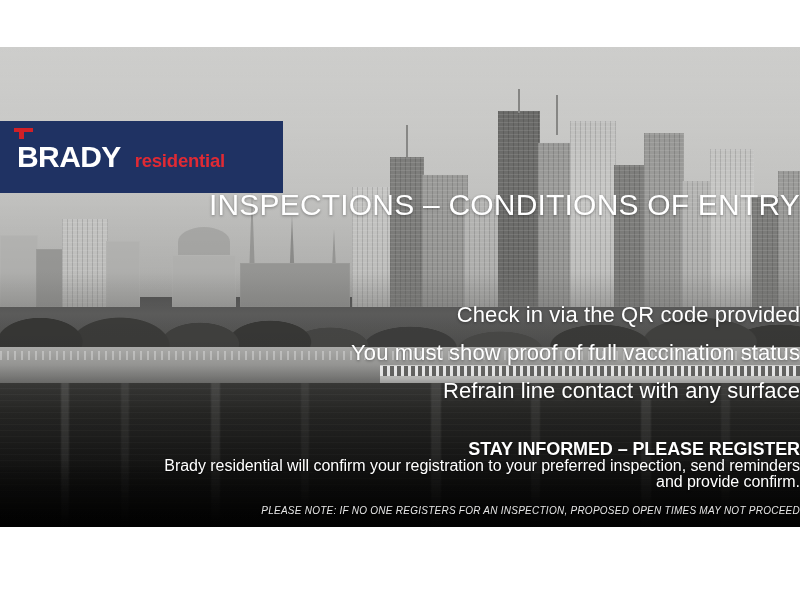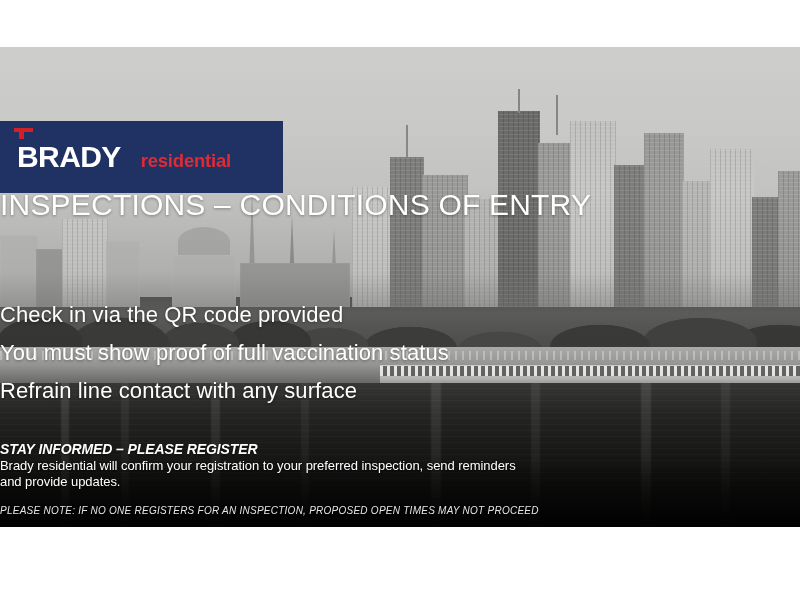--- a/index.html
+++ b/index.html
@@ -238,21 +238,21 @@
     font-size: 30px;
     font-weight: 700;
     letter-spacing: -0.6px;
     font-family: "Liberation Sans", sans-serif;
   }
   .logo-residential {
     color: #e02a34;
     font-size: 18.5px;
     font-weight: 700;
     letter-spacing: -0.2px;
-    margin-left: 20px;
+    margin-left: 14px;
     font-family: "Liberation Sans", sans-serif;
     text-align: center;
   }
   .logo-roof {
     position: absolute;
     left: -3px;
     top: -12px;
     width: 19px;
     height: 11px;
     z-index: 2;
@@ -272,21 +272,21 @@
 
   
   #overlay-text {
     position: absolute;
     left: 0;
     top: 0;
     width: 733px;
     height: 480px;
     z-index: 5;
     color: #ffffff;
-    text-align: left;
+    text-align: right;
   }
   .headline {
     position: absolute;
     left: 0;
     width: 800px;
     top: 141px;
     font-size: 30px;
     font-weight: 400;
     letter-spacing: 0.2px;
     text-shadow: 0 1px 3px rgba(0,0,0,0.35);
@@ -314,29 +314,28 @@
     letter-spacing: 0.1px;
     text-shadow: 0 1px 3px rgba(0,0,0,0.4);
   }
   .register-block {
     position: absolute;
     left: 0;
     width: 800px;
     top: 394px;
   }
   .register-title {
-    font-size: 14px;
+    font-size: 18px;
     font-weight: 700;
     letter-spacing: -0.1px;
     line-height: 17px;
     text-shadow: 0 1px 2px rgba(0,0,0,0.6);
-    font-style: italic;
   }
   .register-body {
-    font-size: 13px;
+    font-size: 16px;
     font-weight: 400;
     line-height: 16px;
     letter-spacing: -0.05px;
     text-shadow: 0 1px 2px rgba(0,0,0,0.6);
   }
   .note-line {
     position: absolute;
     left: 0;
     width: 800px;
     top: 458px;
@@ -420,21 +419,21 @@
 
       <div class="bullets">
         <div class="bullet-line">Check in via the QR code provided</div>
         <div class="bullet-line">You must show proof of full vaccination status</div>
         <div class="bullet-line">Refrain line contact with any surface</div>
       </div>
 
       <div class="register-block">
         <div class="register-title">STAY INFORMED – PLEASE REGISTER</div>
         <div class="register-body">Brady residential will confirm your registration to your preferred inspection, send reminders</div>
-        <div class="register-body">and provide updates.</div>
+        <div class="register-body">and provide confirm.</div>
       </div>
 
       <div class="note-line">PLEASE NOTE:  IF NO ONE REGISTERS FOR AN INSPECTION, PROPOSED OPEN TIMES MAY NOT PROCEED</div>
     </div>
 
     <div id="logo-box">
       <div id="logo-inner">
         <span class="logo-roof">
           <span class="bar"></span>
           <span class="post"></span>

